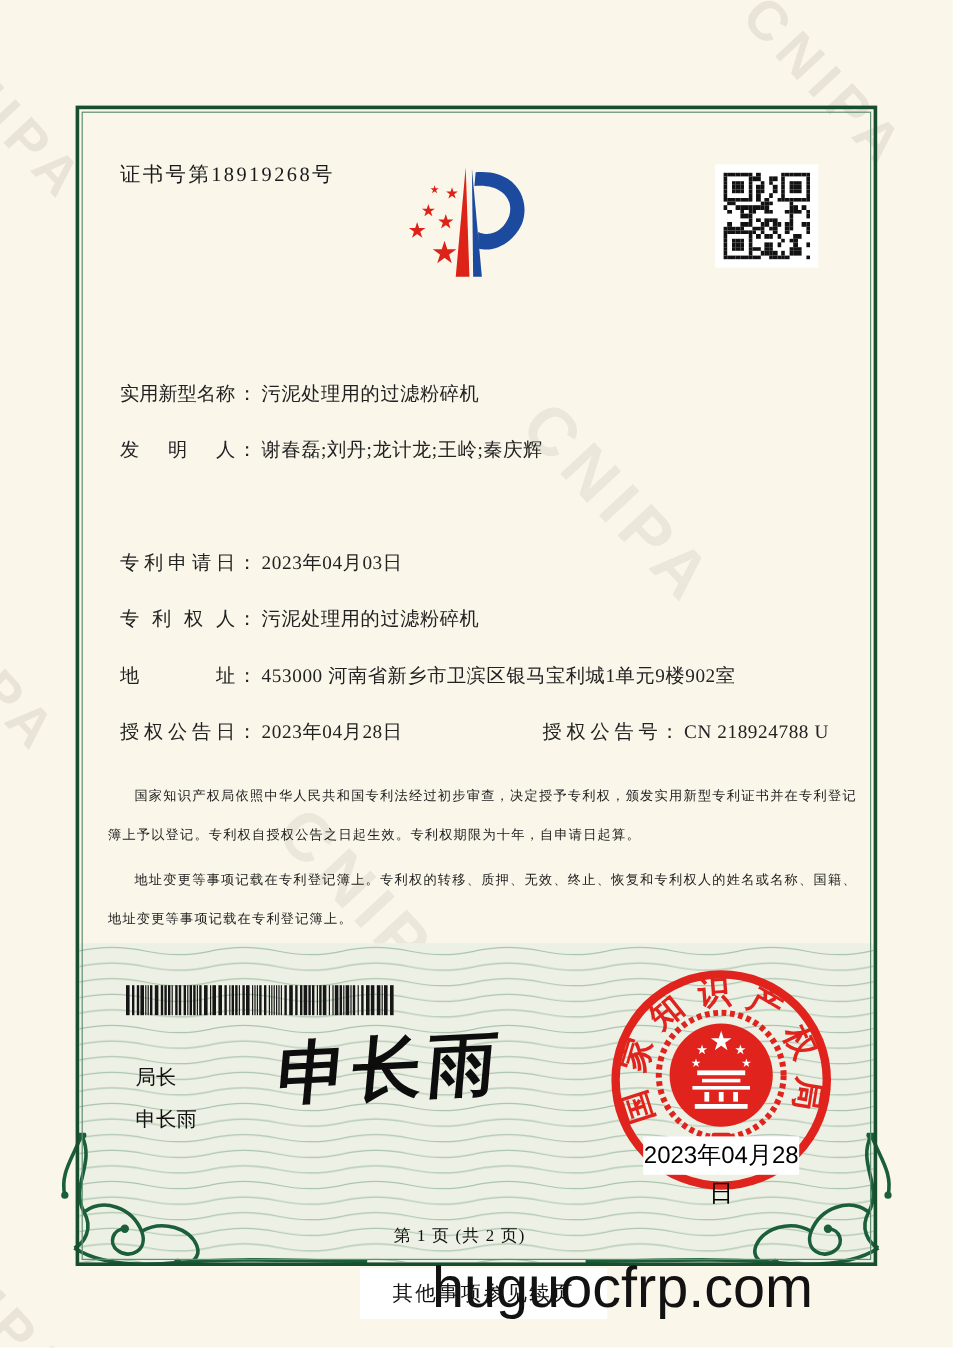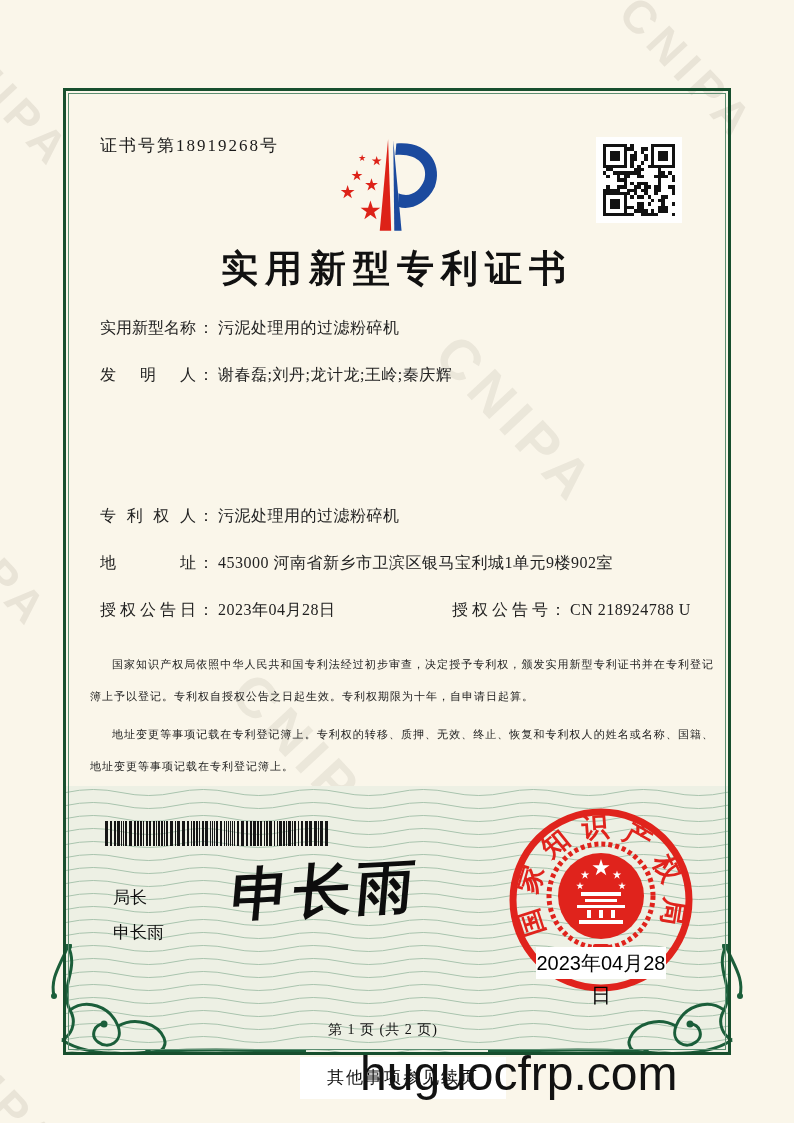--- a/index.html
+++ b/index.html
@@ -588,27 +588,29 @@
         <div class="d"></div>
         <div class="d"></div>
         <div></div>
         <div></div>
         <div></div>
         <div></div>
         <div class="d"></div>
       </div>
     </div>
 
-  <div class="title">实用新型专利证书</div>
 
   <div class="frow" style="top:318px;">
     <span class="flabel">实用新型名称</span><span class="fcolon">：</span><span class="fvalue">污泥处理用的过滤粉碎机</span>
   </div>
   <div class="frow" style="top:365px;">
     <span class="flabel">发明人</span><span class="fcolon">：</span><span class="fvalue">谢春磊;刘丹;龙计龙;王岭;秦庆辉</span>
+  </div>
+  <div class="frow" style="top:459px;">
+    <span class="flabel">专利申请日</span><span class="fcolon">：</span><span class="fvalue">2023年04月03日</span>
   </div>
   <div class="frow" style="top:506px;">
     <span class="flabel">专利权人</span><span class="fcolon">：</span><span class="fvalue">污泥处理用的过滤粉碎机</span>
   </div>
   <div class="frow" style="top:553px;">
     <span class="flabel">地址</span><span class="fcolon">：</span><span class="fvalue">453000 河南省新乡市卫滨区银马宝利城1单元9楼902室</span>
   </div>
   <div class="frow" style="top:600px;width:630px;">
     <span class="flabel">授权公告日</span><span class="fcolon">：</span><span class="fvalue">2023年04月28日</span>
     <span class="fgroup2">

